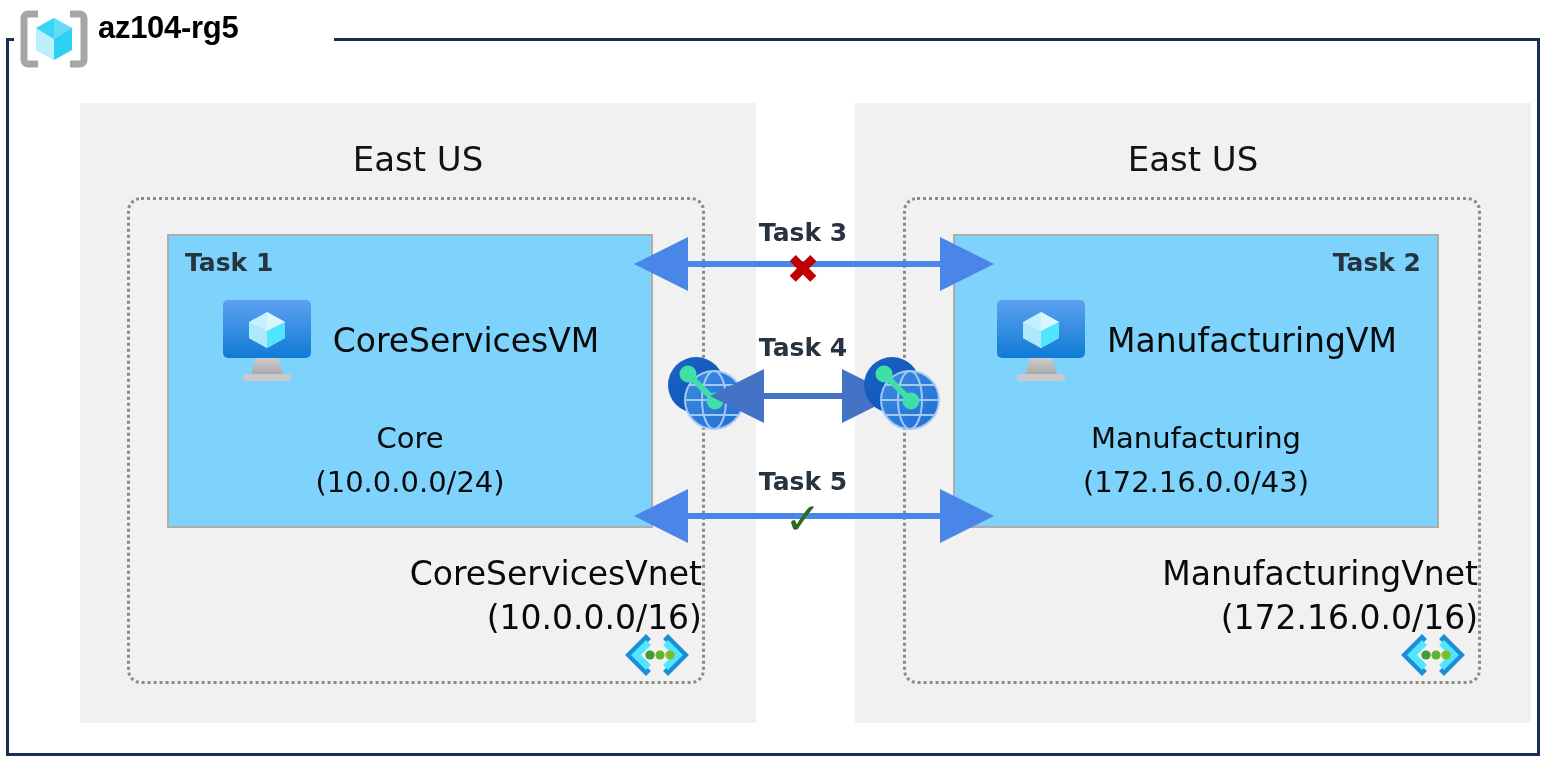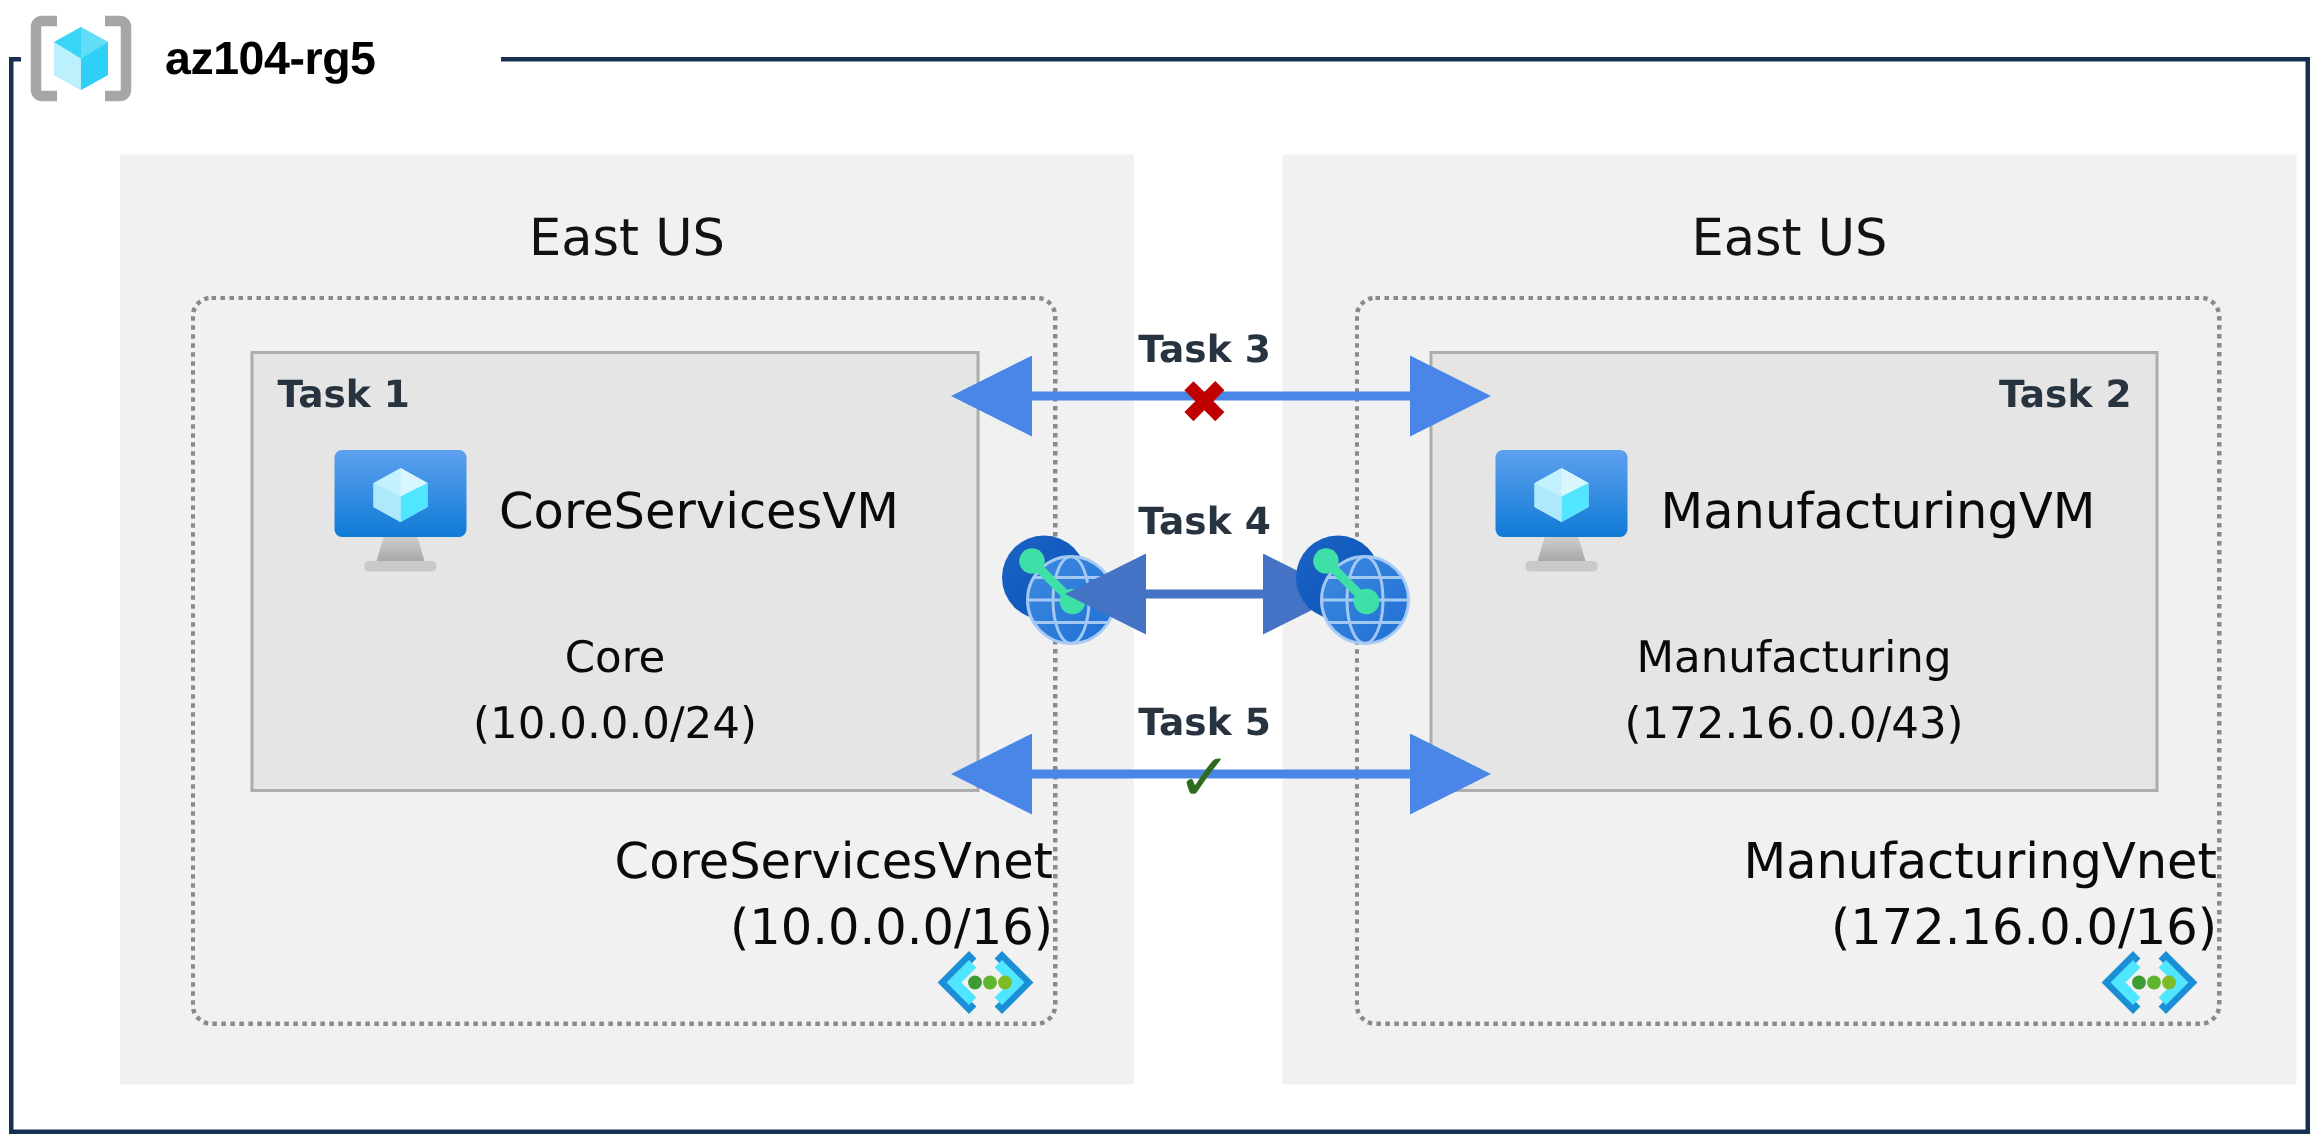--- a/index.html
+++ b/index.html
@@ -40,22 +40,22 @@
     width: 320px;
     height: 26px;
     background: #ffffff;
   }
   .rg-title-wrap {
     position: absolute;
     left: 18px;
     top: 10px;
     height: 58px;
     display: flex;
-    align-items: center;
-    gap: 20px;
+    align-items: flex-start;
+    gap: 8px;
   }
   .rg-title-text {
     font-size: 31px;
     font-weight: bold;
     color: #000000;
     letter-spacing: -0.3px;
     white-space: nowrap;
   }
 
   
@@ -105,21 +105,21 @@
 
   .vnet-corner-icon {
     position: absolute;
     right: 14px;
     bottom: 2px;
   }
 
   
   .subnet {
     position: absolute;
-    background: #e5e5e5;
+    background: #7dd3fc;
     border: 2px solid #adadad;
     box-sizing: border-box;
   }
   .subnet.left  { left: 167px; top: 234px; width: 486px; height: 294px; }
   .subnet.right { left: 953px; top: 234px; width: 486px; height: 294px; }
 
   .task-tag {
     position: absolute;
     top: 12px;
     font-size: 25px;

